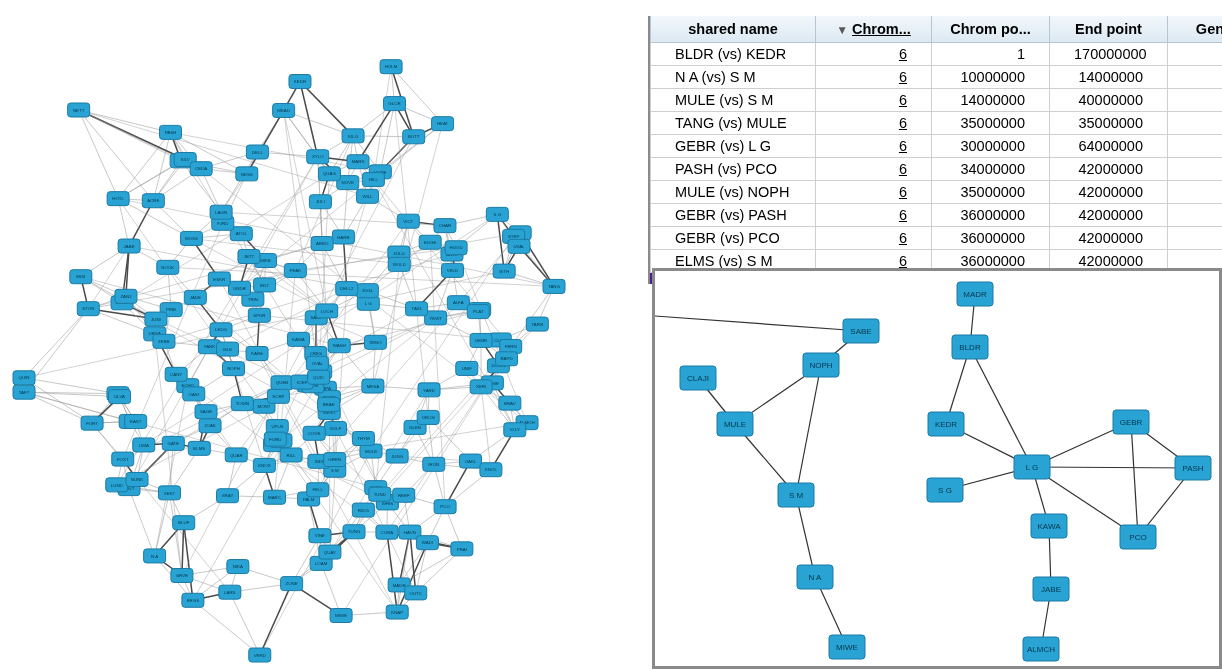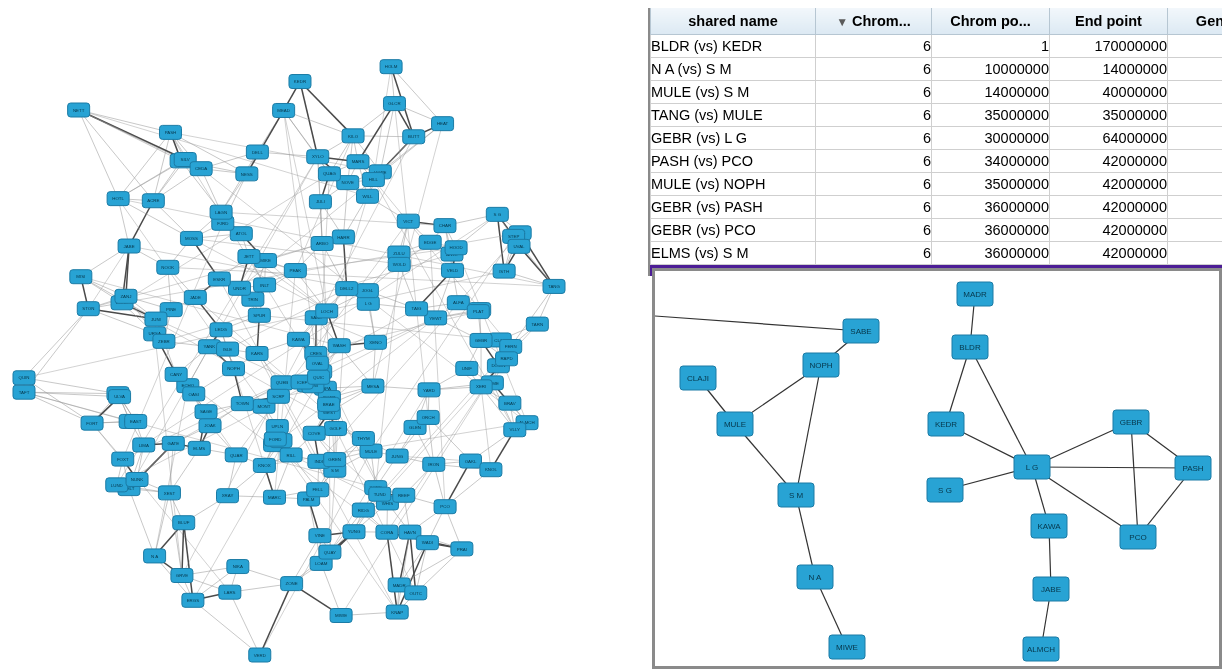--- a/index.html
+++ b/index.html
@@ -23,21 +23,21 @@
     width: 648px;
     height: 669px;
     background: #ffffff;
   }
   #left-network svg { display: block; }
 
   
   #table-panel {
     position: absolute;
     left: 648px;
-    top: 8px;
+    top: 16px;
     width: 574px;
     height: 268px;
     background: #4c1d95;
     border-left: 2px solid #8a8a8a;
     box-sizing: border-box;
     overflow: hidden;
   }
   table.grid {
     border-collapse: collapse;
     width: 100%;
@@ -53,36 +53,36 @@
     font-weight: bold;
     font-size: 14.5px;
     padding: 0 6px;
     text-align: center;
     white-space: nowrap;
     overflow: hidden;
   }
   table.grid td {
     border: 1px solid #cfcfcf;
     height: 22px;
-    padding: 0 0;
+    padding: 0 24px;
     white-space: nowrap;
     overflow: hidden;
     background: #ffffff;
   }
   td.c-name { text-align: left; }
   td.c-num  { text-align: right; }
   .filter-glyph {
     display: inline-block;
     color: #5b5b5b;
     font-size: 12px;
     margin-right: 4px;
     vertical-align: middle;
   }
   .col0 { width: 152px; }
-  .col1 { width: 103px; }
+  .col1 { width: 103px; text-decoration: underline; }
   .col2 { width: 105px; }
   .col3 { width: 105px; }
   .col4 { width: 109px; }
 
   
   #sub-network {
     position: absolute;
     left: 652px;
     top: 268px;
     width: 570px;

